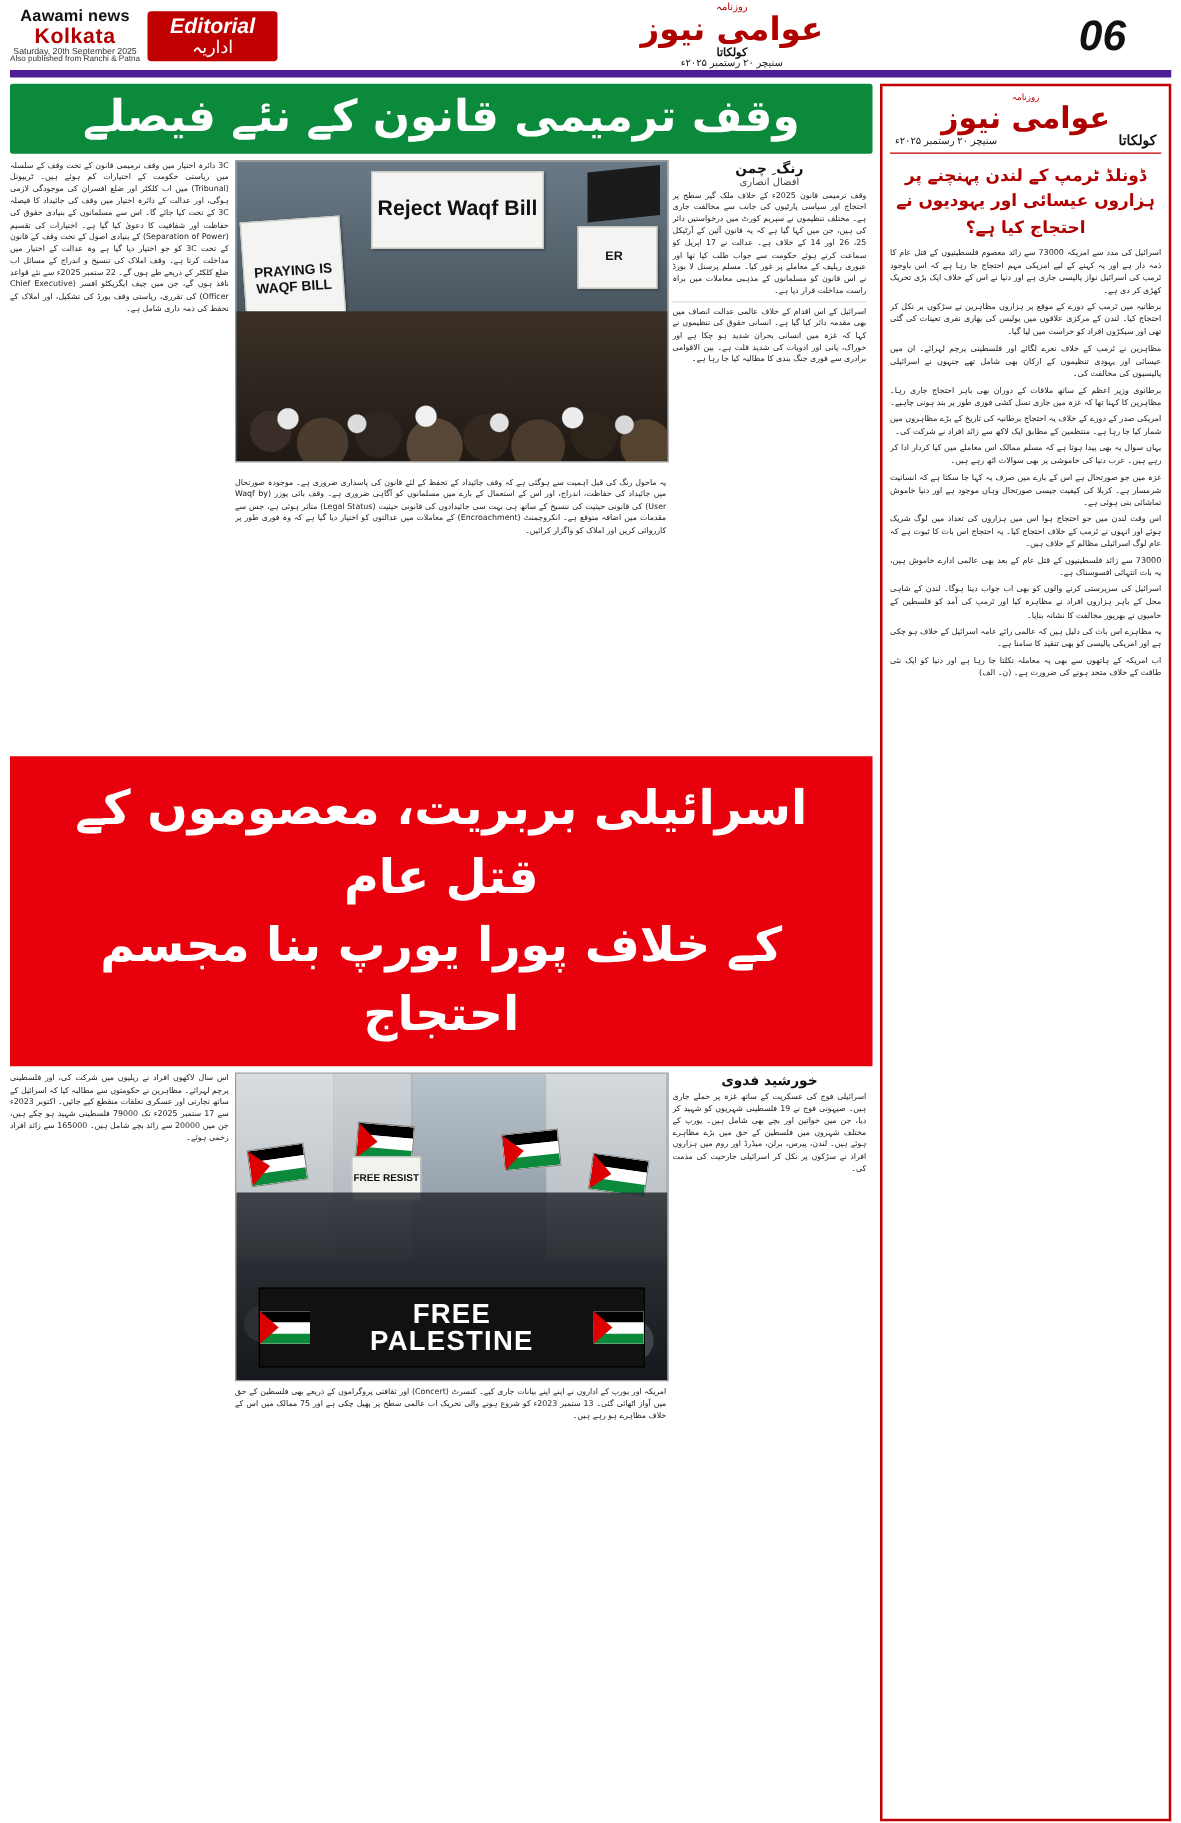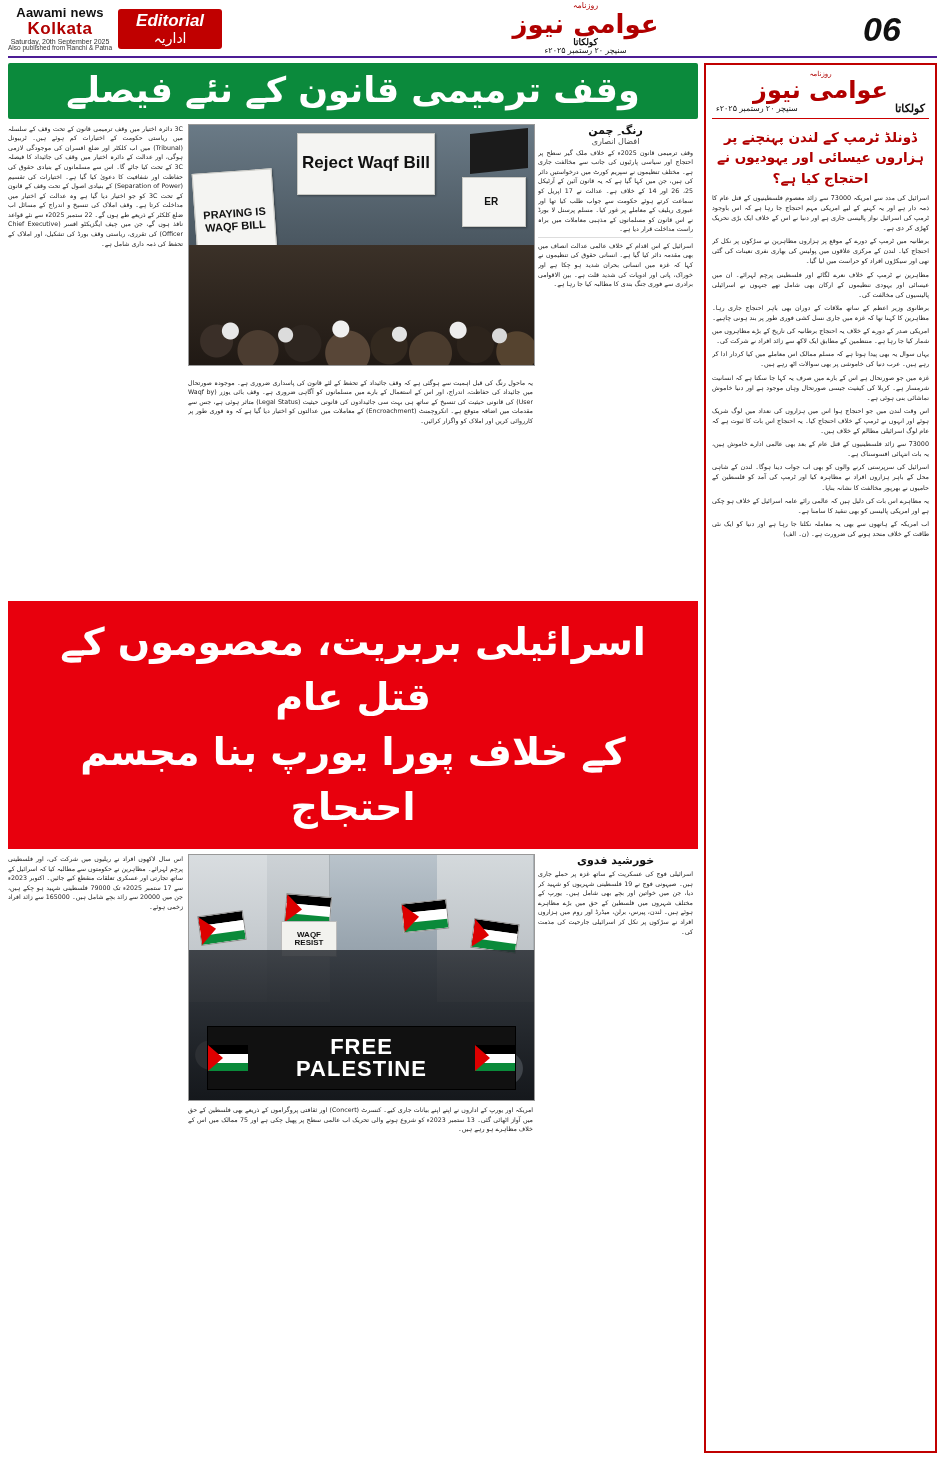--- a/index.html
+++ b/index.html
@@ -9,21 +9,21 @@
     font-family:"Liberation Sans", sans-serif;
     color:#111;
     overflow:hidden;
     position:relative;
   }
   .page{position:relative;width:945px;height:1458px;box-sizing:border-box;padding:6px 8px;}
 
   
   .masthead{
     display:flex;align-items:center;justify-content:space-between;
-    border-bottom:2px solid #4c1d95;padding-bottom:4px;height:46px;
+    border-bottom:6px solid #4c1d95;padding-bottom:4px;height:46px;
   }
   .mh-left{display:flex;align-items:center;gap:6px;flex:0 0 auto;width:300px;}
   .mh-logo-en{
     text-align:center;line-height:1.05;
   }
   .mh-logo-en .t1{font-size:13px;font-weight:bold;color:#111;letter-spacing:.2px;}
   .mh-logo-en .t2{font-size:17px;font-weight:bold;color:#b00000;letter-spacing:.5px;}
   .mh-logo-en .t3{font-size:7px;color:#333;}
   .mh-logo-en .t4{font-size:6.5px;color:#333;}
   .editorial-box{
@@ -277,21 +277,21 @@
                 <i class="s2"></i>
                 <i class="s3"></i>
                 <span class="tri"></span>
               </div>
             <div class="pflag f-d">
                 <i class="s1"></i>
                 <i class="s2"></i>
                 <i class="s3"></i>
                 <span class="tri"></span>
               </div>
-            <div class="gaza-sign">WAQF RESIST</div>
+            <div class="gaza-sign">FREE RESIST</div>
             <div class="p2-crowd"></div>
             <div class="free-banner">
               <div class="fb-flag">
                   <i class="s1" style="position:absolute;left:0;right:0;top:0;height:33%;background:#000;"></i>
                   <i class="s2" style="position:absolute;left:0;right:0;top:33%;height:34%;background:#fff;"></i>
                   <i class="s3" style="position:absolute;left:0;right:0;top:67%;height:33%;background:#0a8a3a;"></i>
                   <span style="position:absolute;left:0;top:0;width:0;height:0;border-top:13px solid transparent;border-bottom:13px solid transparent;border-left:15px solid #d00;"></span>
                 </div>
               <div class="fb-txt">FREE PALESTINE</div>
               <div class="fb-flag">

